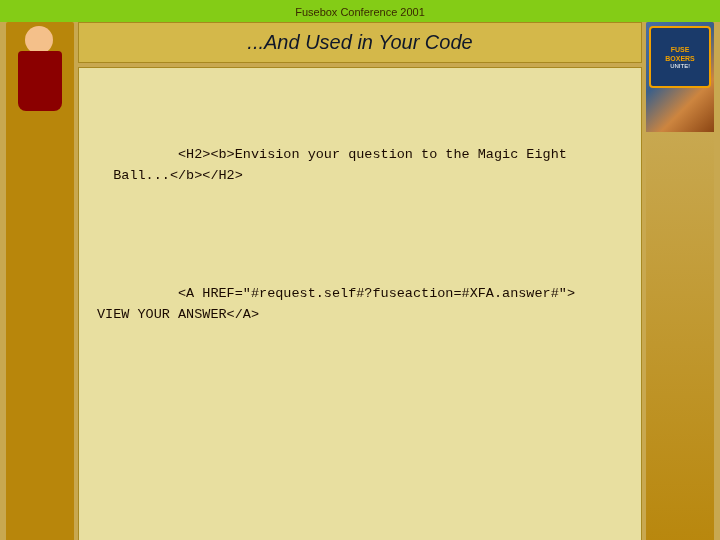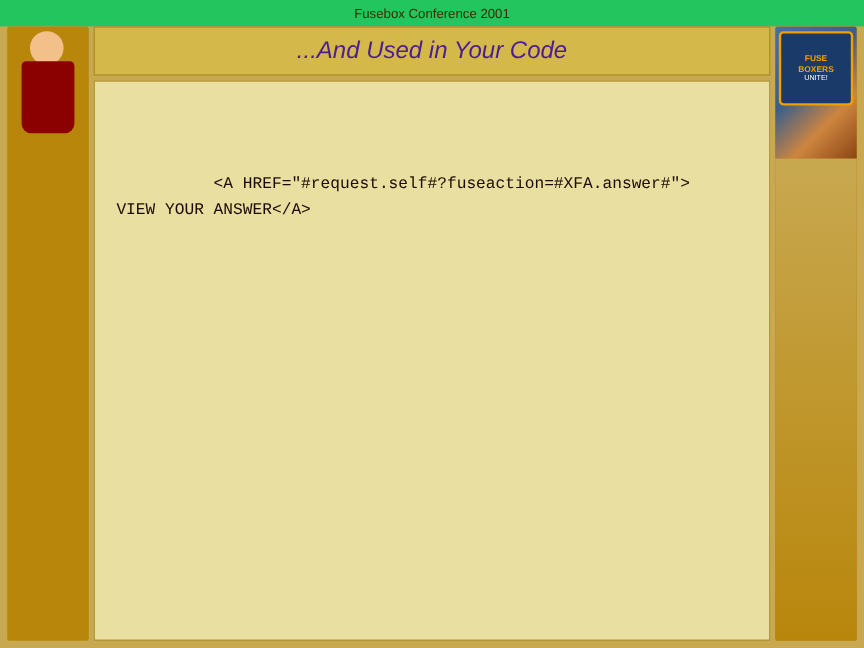--- a/index.html
+++ b/index.html
@@ -16,21 +16,21 @@
     .outer-frame {
       width: 720px;
       height: 540px;
       background: #c8a850;
       position: relative;
       display: flex;
       flex-direction: column;
     }
 
     .top-bar {
-      background: #22c55e;
+      background: #84cc16;
       text-align: center;
       padding: 6px 0 4px 0;
       font-size: 11px;
       color: #3a2a00;
       font-family: Arial, sans-serif;
       flex-shrink: 0;
     }
 
     .main-area {
       display: flex;
@@ -82,21 +82,21 @@
       padding: 0 4px;
     }
 
     .header-banner {
       background: #d4b84a;
       border: 1px solid #a88820;
       text-align: center;
       padding: 8px 10px;
       font-size: 20px;
       font-family: Arial, sans-serif;
-      color: #4c1d95;
+      color: #0f172a;
       font-style: italic;
       margin-bottom: 4px;
       flex-shrink: 0;
     }
 
     .code-area {
       background: #e8dfa0;
       border: 1px solid #a88820;
       flex: 1;
       padding: 14px 18px;
@@ -182,20 +182,24 @@
       <div class="person-left"></div>
     </div>
 
     <div class="center-content">
 
       <div class="header-banner">
         <span>...And Used in Your Code</span>
       </div>
 
       <div class="code-area">
+        <div class="code-block">
+          <span>&lt;H2&gt;&lt;b&gt;Envision your question to the Magic Eight
+  Ball...&lt;/b&gt;&lt;/H2&gt;</span>
+        </div>
         <div class="code-block">
           <span>&lt;A HREF="#request.self#?fuseaction=#XFA.answer#"&gt;
 VIEW YOUR ANSWER&lt;/A&gt;</span>
         </div>
         <div class="code-block">
           
         </div>
         
       </div>
     </div>

